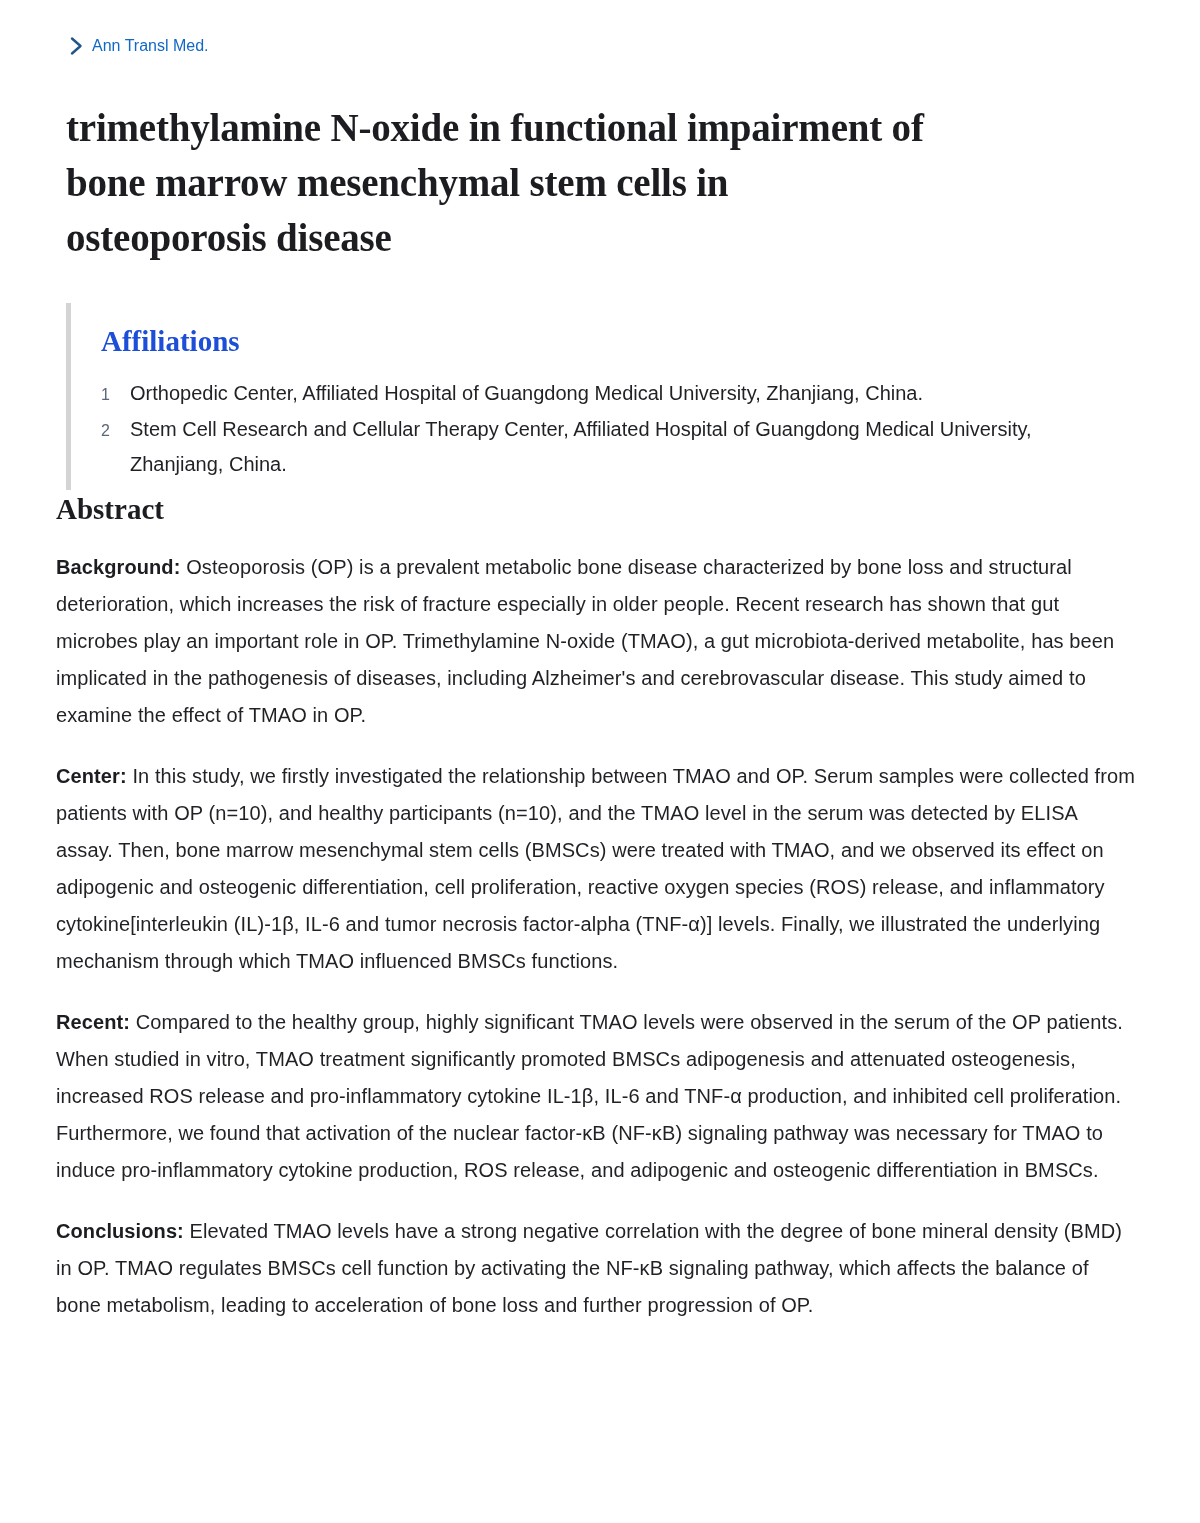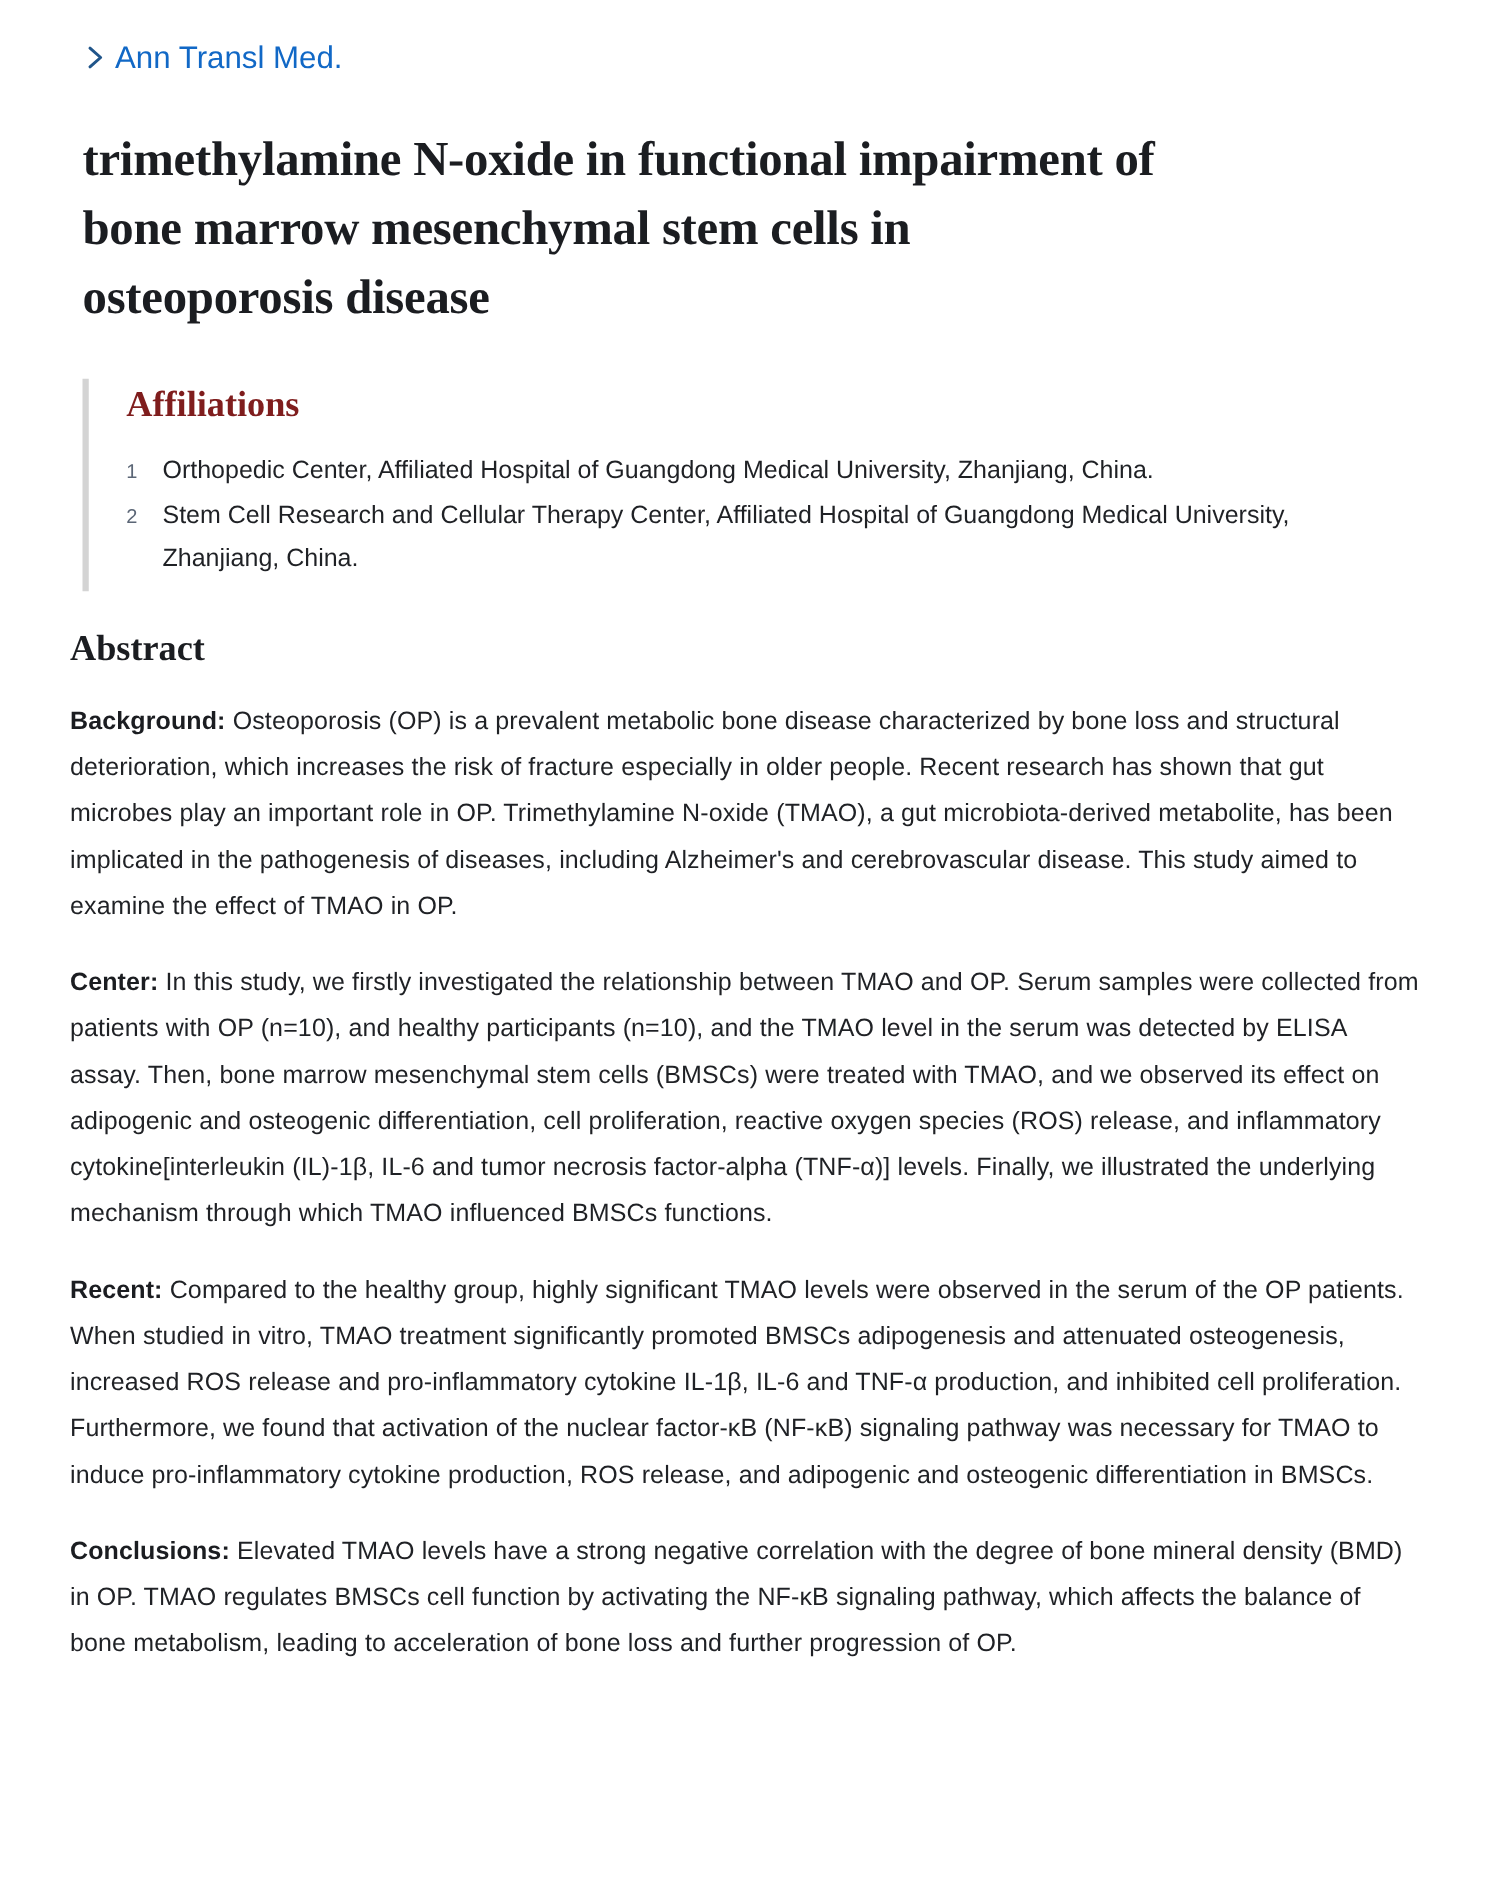--- a/index.html
+++ b/index.html
@@ -15,21 +15,21 @@
     -webkit-font-smoothing: antialiased;
   }
   .page {
     padding: 33px 56px 40px 56px;
     box-sizing: border-box;
   }
 
   
   .citation {
     margin-left: 14px;
-    font-size: 25px;
+    font-size: 16px;
     line-height: 26px;
     color: #4d5156;
     display: flex;
     align-items: center;
     white-space: nowrap;
   }
   .citation .chevron {
     display: inline-flex;
     align-items: center;
     margin-right: 9px;
@@ -61,22 +61,22 @@
   .affiliations {
     margin: 38px 0 0 10px;
     border-left: 5px solid #d4d4d4;
     padding: 2px 0 8px 30px;
   }
   .affiliations h2 {
     font-family: "Liberation Serif", serif;
     font-weight: 700;
     font-size: 29px;
     line-height: 38px;
-    color: #7f1d1d;
-    margin: 0 0 16px 0;
+    color: #1d4ed8;
+    margin: 17px 0 16px 0;
   }
   .aff-list {
     list-style: none;
     margin: 0;
     padding: 0;
     max-width: 1020px;
   }
   .aff-list li {
     display: flex;
     align-items: baseline;
@@ -90,21 +90,20 @@
     color: #5b6676;
     margin-right: 13px;
     text-align: left;
   }
   .aff-text {
     flex: 1;
   }
 
   
   .abstract {
-    margin-top: 27px;
   }
   .abstract h2 {
     font-family: "Liberation Serif", serif;
     font-weight: 700;
     font-size: 29px;
     line-height: 38px;
     color: #1b1d21;
     margin: 0 0 21px 0;
   }
   .abstract p {

